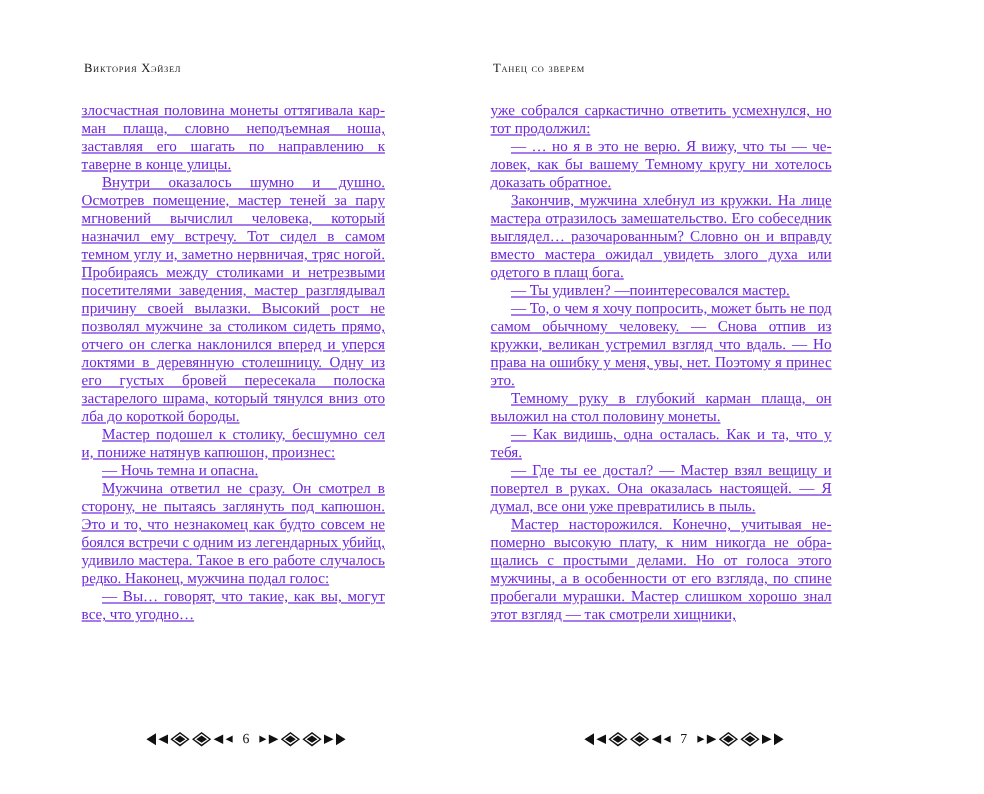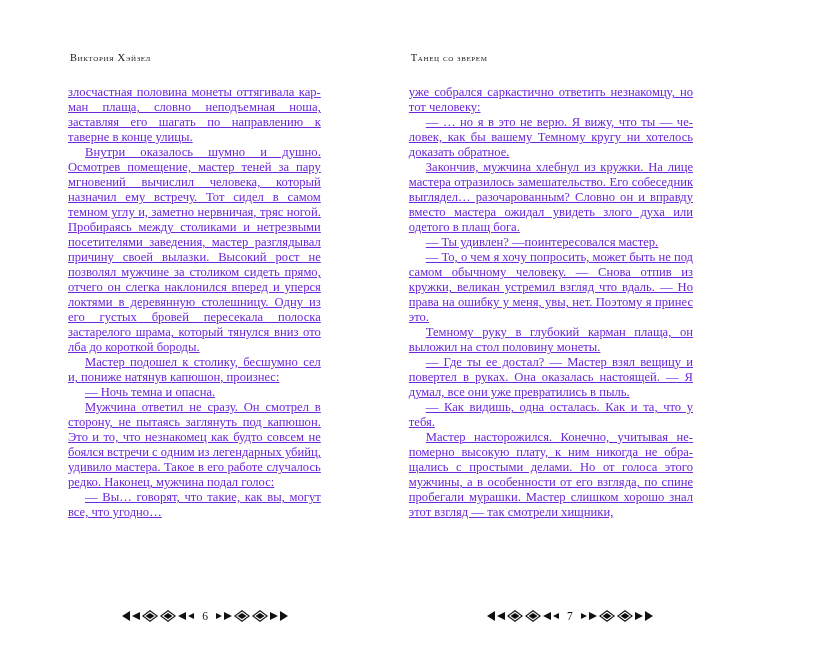--- a/index.html
+++ b/index.html
@@ -143,28 +143,28 @@
             <path d="M6 8 L0 5 L0 11 Z"></path>
           </g>
         </svg>
       </span>
     </div>
   </div>
 
   <div class="page page-right">
     <div class="running-head">Танец со зверем</div>
     <div class="body-text">
-      <p class="noindent">уже собрался саркастично ответить незнакомцу, но тот человеку:</p>
+      <p class="noindent">уже собрался саркастично ответить усмехнулся, но тот продолжил:</p>
       <p>— … но я в это не верю. Я вижу, что ты — че­ловек, как бы вашему Темному кругу ни хотелось доказать обратное.</p>
       <p>Закончив, мужчина хлебнул из кружки. На лице мастера отразилось замешательство. Его со­беседник выглядел… разочарованным? Словно он и вправду вместо мастера ожидал увидеть злого духа или одетого в плащ бога.</p>
       <p>— Ты удивлен? —поинтересовался мастер.</p>
       <p>— То, о чем я хочу попросить, может быть не под самом обычному человеку. — Снова отпив из кружки, великан устремил взгляд что вдаль. — Но права на ошибку у меня, увы, нет. Поэтому я принес это.</p>
       <p>Темному руку в глубокий карман плаща, он выложил на стол половину монеты.</p>
+      <p>— Как видишь, одна осталась. Как и та, что у тебя.</p>
       <p>— Где ты ее достал? — Мастер взял вещицу и повертел в руках. Она оказалась настоящей. — Я думал, все они уже превратились в пыль.</p>
-      <p>— Как видишь, одна осталась. Как и та, что у тебя.</p>
       <p>Мастер насторожился. Конечно, учитывая не­померно высокую плату, к ним никогда не обра­щались с простыми делами. Но от голоса этого мужчины, а в особенности от его взгляда, по спине пробегали мурашки. Мастер слишком хо­рошо знал этот взгляд — так смотрели хищники,</p>
     </div>
     <div class="folio">
       <span class="orn">
         <svg width="74" height="16" viewBox="0 0 74 16">
           <g fill="#111">
             <path d="M2 8 L10 3 L10 13 Z"></path>
             <path d="M12 8 L20 4 L20 12 Z"></path>
             <path d="M22 8 L30 2 L38 8 L30 14 Z"></path>
             <path d="M30 3.5 L36.2 8 L30 12.5 L23.8 8 Z" fill="#fff"></path>

